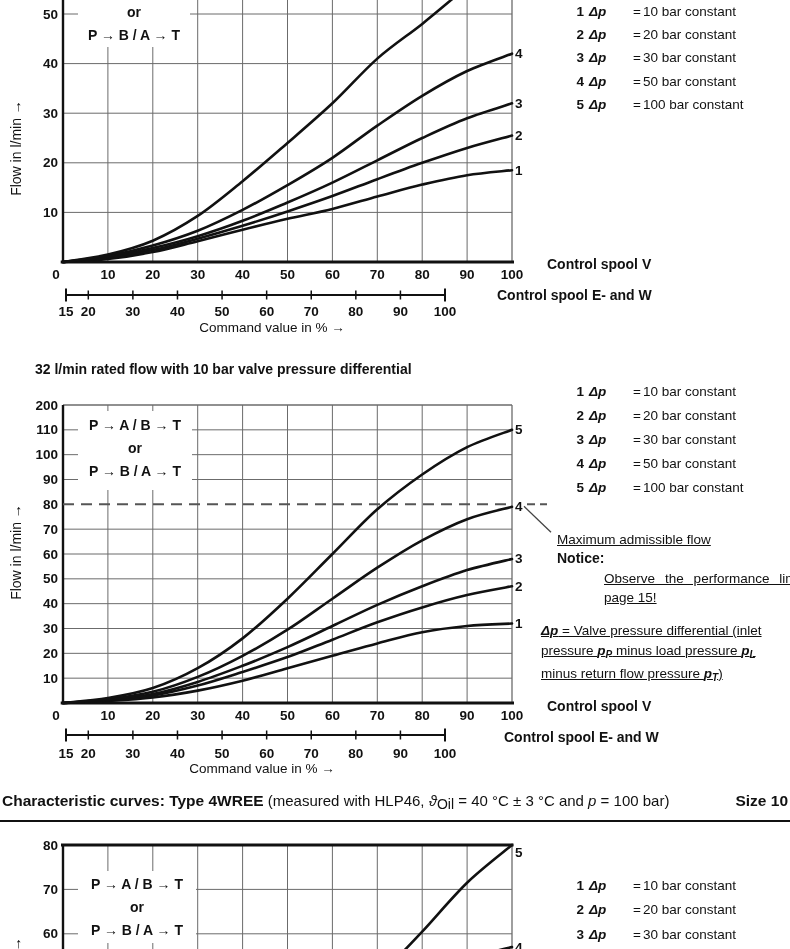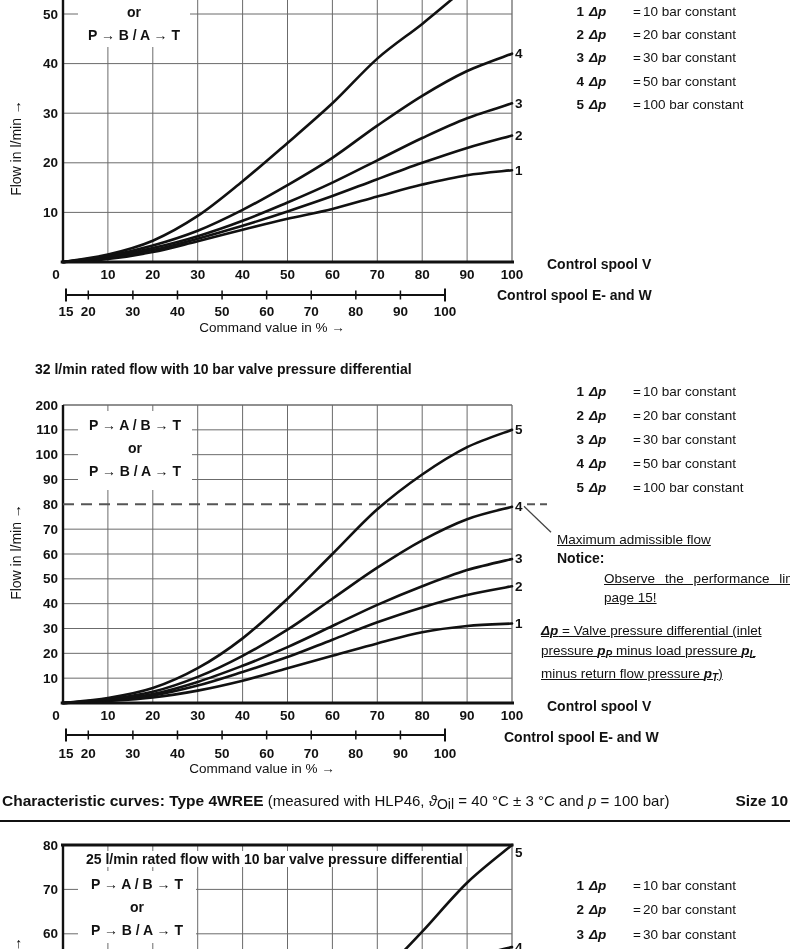--- a/index.html
+++ b/index.html
@@ -321,21 +321,20 @@
       <div><span>minus return flow pressure </span><span class="bi">p</span><span class="bisub">T</span><span>)</span></div>
     </div>
 
   <div class="abs heading">
     <div class="hl">
       <span class="hb">Characteristic curves: Type 4WREE</span><span> (measured with HLP46, </span><span class="hi">ϑ</span><span class="hsub">Oil</span><span> = 40 °C ± 3 °C and </span><span class="hi">p</span><span> = 100 bar)</span>
     </div>
     <div class="hsize">Size 10</div>
   </div>
 
-  <div class="abs innertitle" style="left:82px;top:851px;">25 l/min rated flow with 10 bar valve pressure differential</div>
   <div class="abs flowbox" style="left:78px;top:871px;width:118px;height:70px;padding-top:2px;" id="fb3">
       <div>P → A / B → T</div>
       <div>or</div>
       <div>P → B / A → T</div>
     </div>
   <div class="abs ylabel" style="left:16px;top:985px;">Flow in l/min →</div>
 
 </div>
 
 </body></html>

